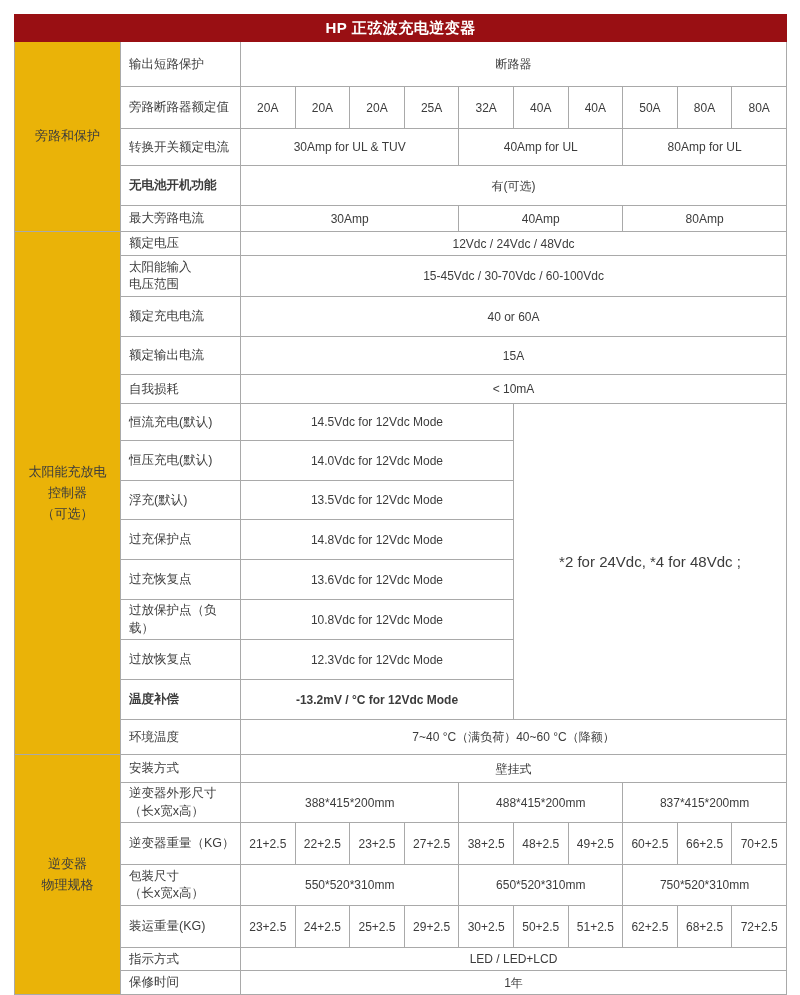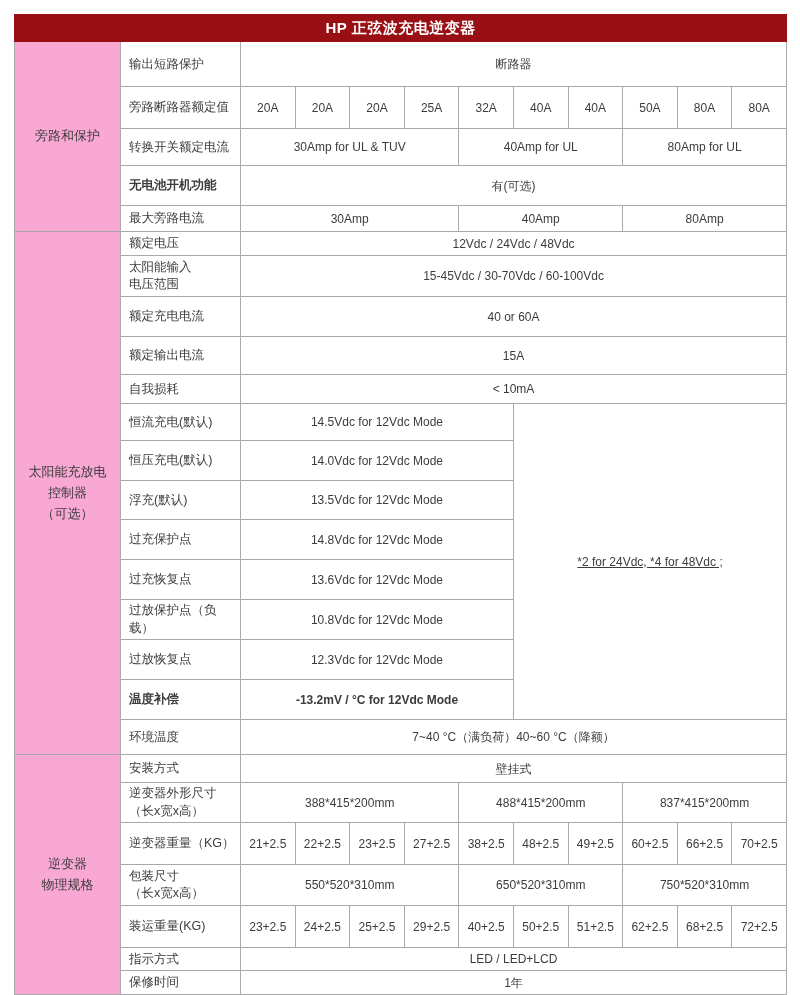--- a/index.html
+++ b/index.html
@@ -22,29 +22,29 @@
     font-size:12px;line-height:1.35;
     padding:2px 1px;overflow:hidden;
   }
   td.title-cell{
     background:#990f13;border-color:#990f13;
     color:#ffffff;font-weight:bold;font-size:15px;
     height:20px;padding:3px 0;letter-spacing:0.5px;
   }
   td.group{
     font-size:13px;white-space:pre-line;line-height:1.6;
-    background:#f9a8d4;
+    background:#eab308;
   }
   td.rlabel{
     text-align:left;padding-left:8px;font-size:12.5px;
     white-space:pre-line;line-height:1.4;
   }
   td.rlabel.bold{font-weight:bold;}
   td.val{font-size:12px;}
-  td.note{font-size:12px;text-decoration:underline;}
+  td.note{font-size:15px;}
 </style>
 </head>
 <body>
 
 <div class="table-wrap">
   <table>
     <colgroup>
       <col class="c-group">
       <col class="c-label">
       <col class="c-data">
@@ -190,21 +190,21 @@
           <td colspan="4" class="val">550*520*310mm</td>
           <td colspan="3" class="val">650*520*310mm</td>
           <td colspan="3" class="val">750*520*310mm</td>
         </tr>
         <tr style="height: 42px;">
           <td class="rlabel">装运重量(KG)</td>
           <td colspan="1" class="val">23+2.5</td>
           <td colspan="1" class="val">24+2.5</td>
           <td colspan="1" class="val">25+2.5</td>
           <td colspan="1" class="val">29+2.5</td>
-          <td colspan="1" class="val">40+2.5</td>
+          <td colspan="1" class="val">30+2.5</td>
           <td colspan="1" class="val">50+2.5</td>
           <td colspan="1" class="val">51+2.5</td>
           <td colspan="1" class="val">62+2.5</td>
           <td colspan="1" class="val">68+2.5</td>
           <td colspan="1" class="val">72+2.5</td>
         </tr>
         <tr style="height: 23px;">
           <td class="rlabel">指示方式</td>
           <td colspan="10" class="val">LED / LED+LCD</td>
         </tr>

